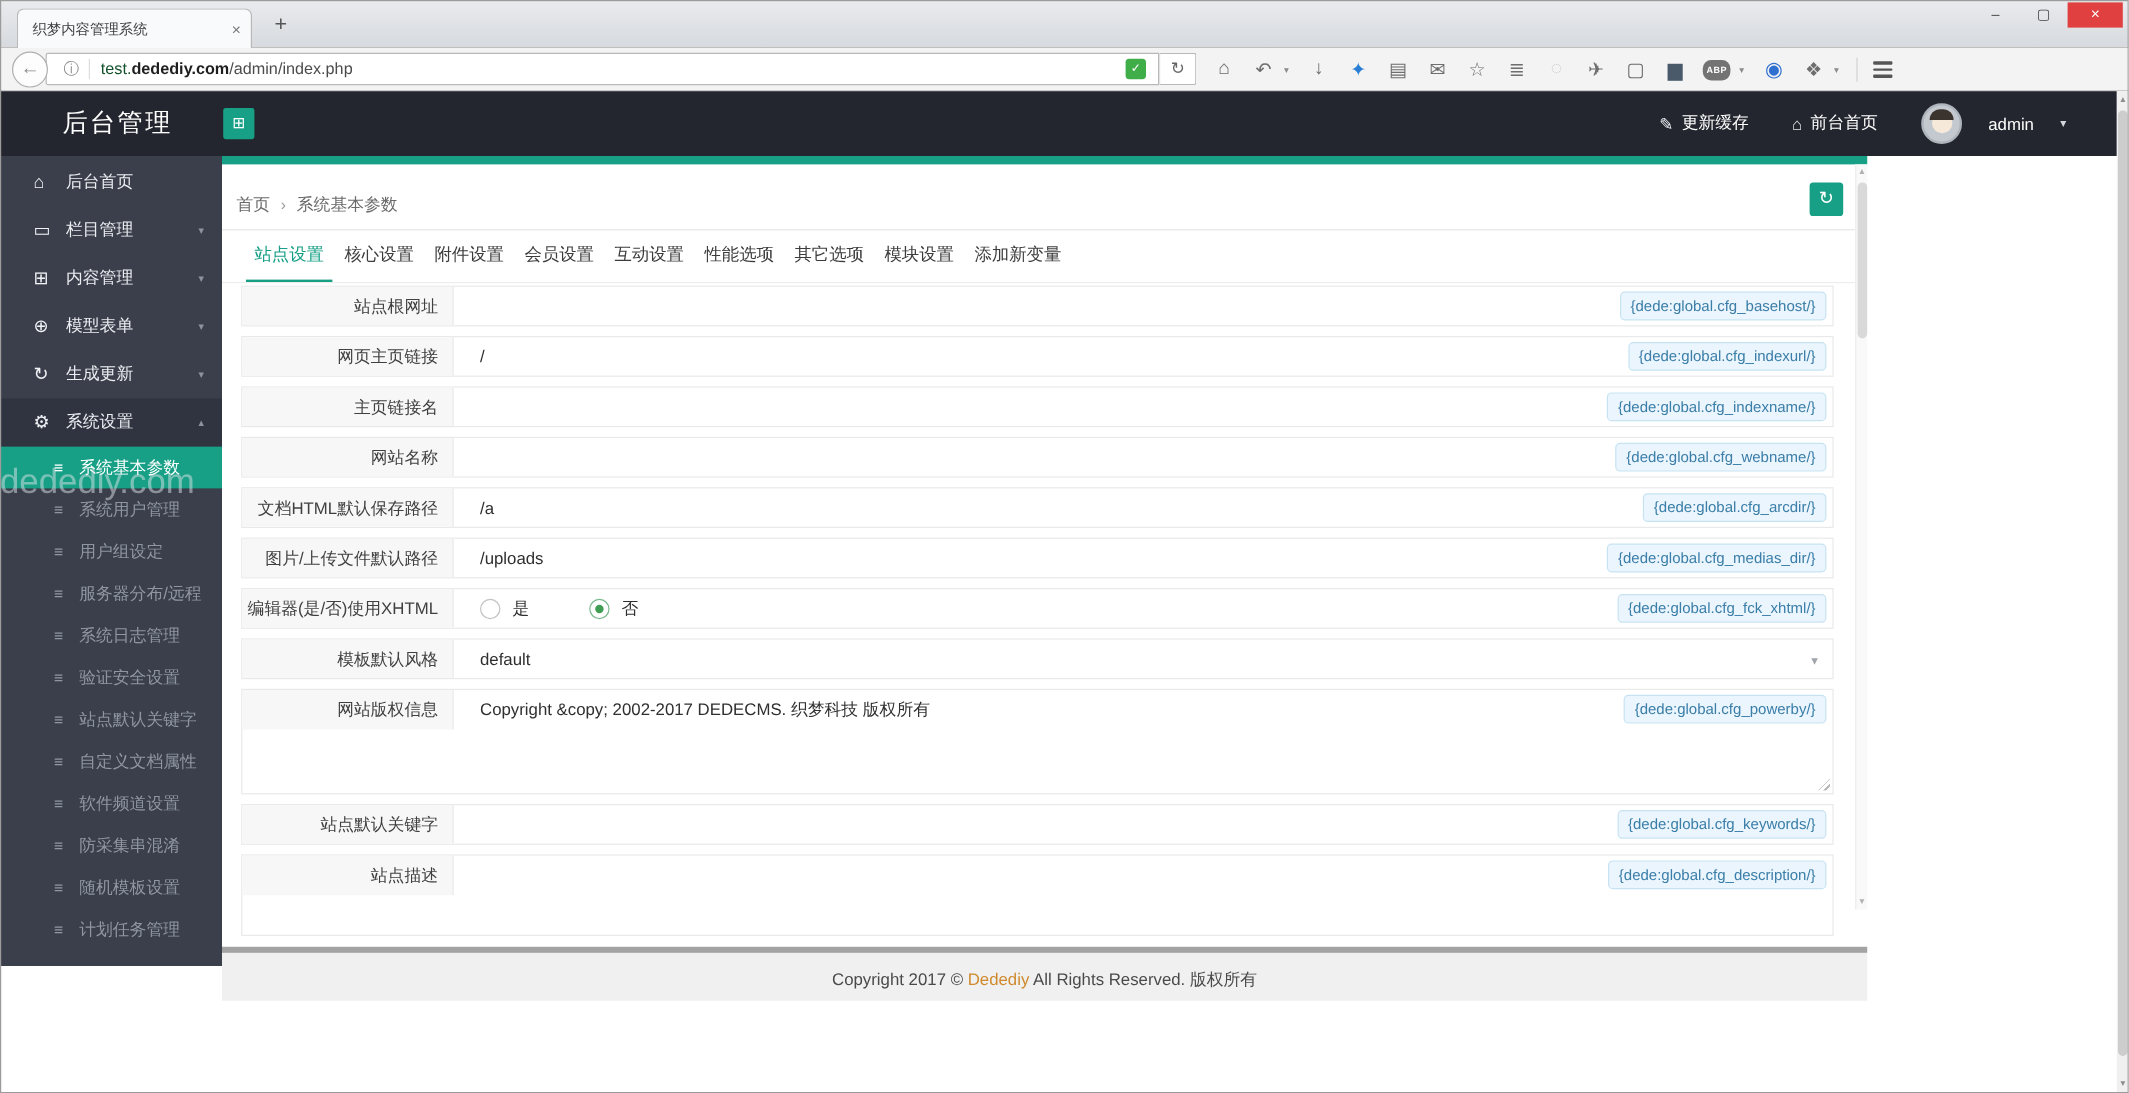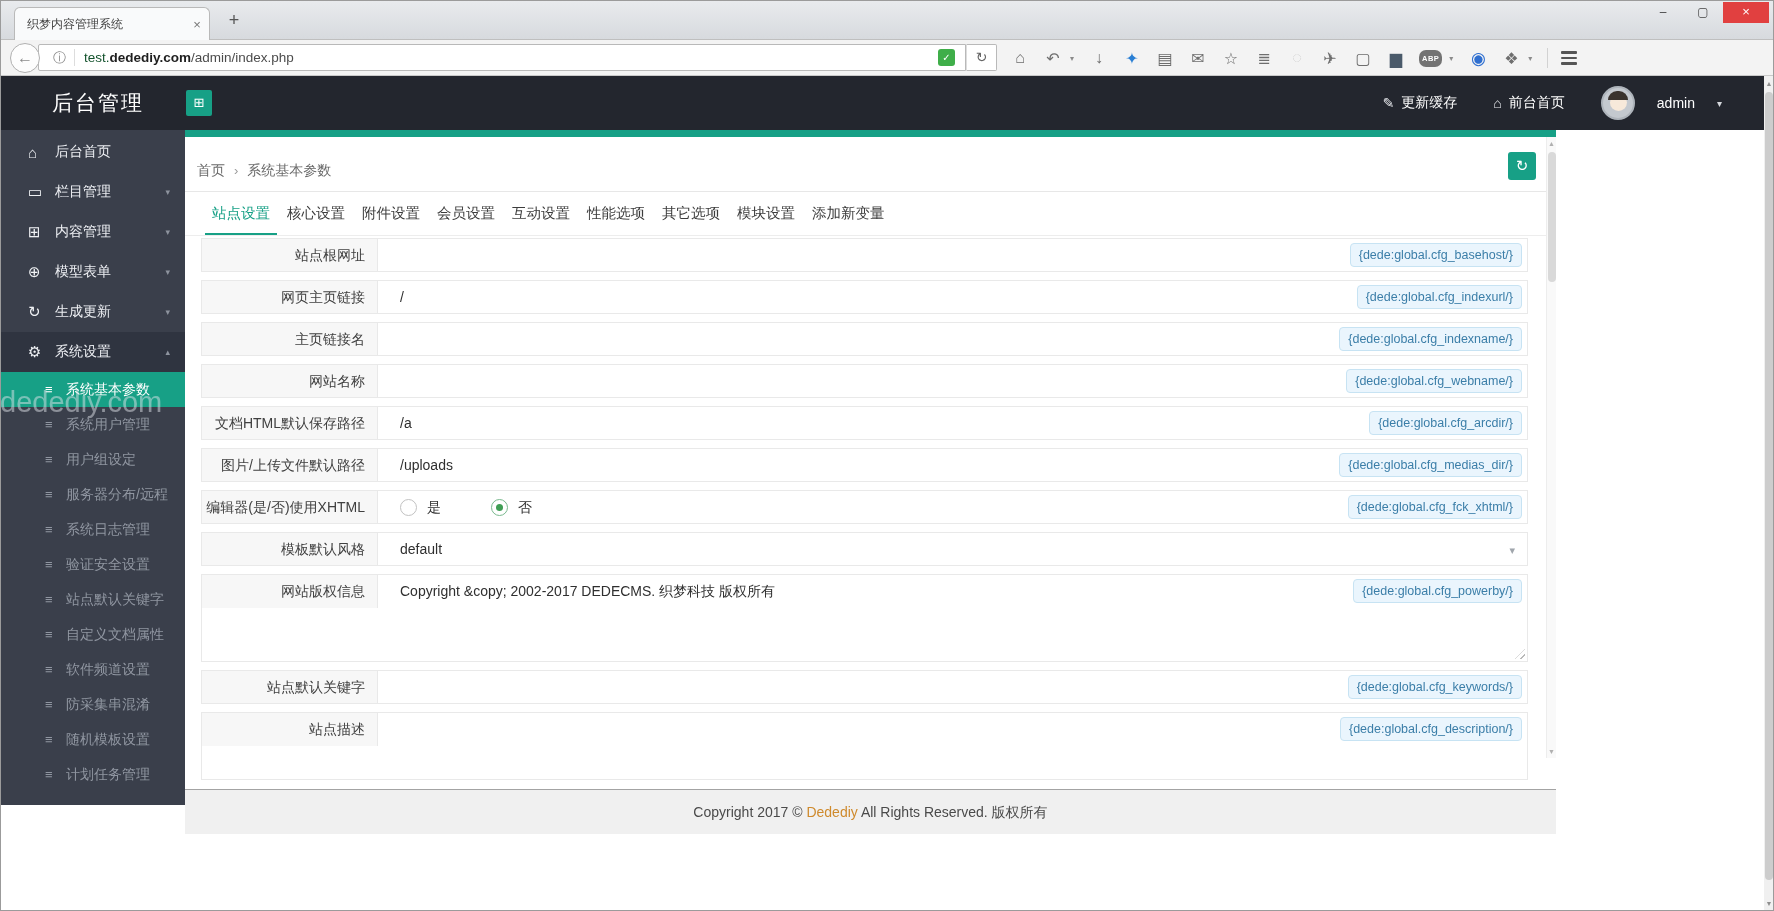--- a/index.html
+++ b/index.html
@@ -95,21 +95,21 @@
   .resize-h { position:absolute; right:2px; bottom:2px; width:10px; height:10px;
     background:repeating-linear-gradient(135deg, transparent 0 2.5px, #b9b9b9 2.5px 3.8px);
     clip-path:polygon(100% 0,100% 100%,0 100%); }
   .fvalue.radios { display:flex; align-items:center; gap:50px; }
   .radio-group { display:inline-flex; align-items:center; gap:10px; }
   .radio { width:17px; height:17px; border-radius:50%; border:1px solid #c2c2c2; background:#fff; display:inline-block; position:relative; }
   .radio.on { border-color:#7ab98e; }
   .radio.on::after { content:""; position:absolute; inset:4px; border-radius:50%; background:#3f9e54; }
   .fcaret { position:absolute; right:12px; top:11px; font-size:11px; color:#a0a6ac; }
 
-  .cfooter { margin:9px -28px 0 -16px; height:45px; background:#f0f0f0; border-top:1px solid #a3a3a3;
+  .cfooter { margin:9px -28px 0 -16px; height:45px; background:#f0f0f0; border-top:5px solid #a3a3a3;
     text-align:center; line-height:44px; font-size:14px; color:#4a4a4a; }
   .cfooter .brandlink { color:#cf8a2d; }
 
   
   .in-sb { position:absolute; left:1546px; top:137px; width:10px; height:621px; background:#f9f9f9; border-left:1px solid #ededed; }
   .in-sb .arr { position:absolute; left:0; width:100%; text-align:center; font-size:7px; color:#b0b0b0; }
   .in-sb .arr.up { top:3px; } .in-sb .arr.dn { bottom:3px; }
   .in-sb .thumb { position:absolute; left:1px; top:15px; width:8px; height:130px; background:#d9d9d9; border-radius:4px; }
   .main-sb { position:absolute; left:1764px; top:76px; width:10px; height:835px; background:#f0f0f0; }
   .main-sb .arr { position:absolute; left:0; width:100%; text-align:center; font-size:7px; color:#8f8f8f; }

